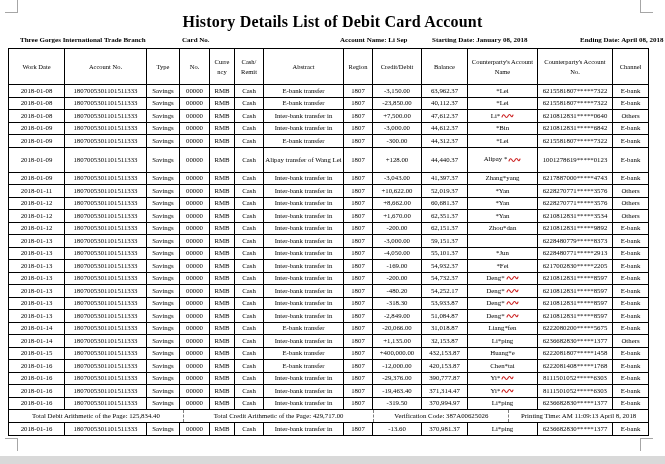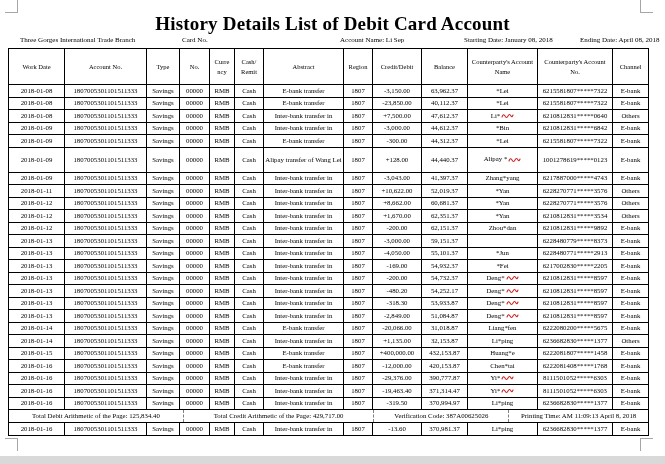--- a/index.html
+++ b/index.html
@@ -7,29 +7,29 @@
               font-family:"Liberation Serif", serif; }
   .page { position:relative; width:665px; height:464px; background:#fff; }
 
   .crop { position:absolute; width:13px; height:13px; }
   .crop.tl { left:5px;  top:0;    border-right:1px solid #a6a6a6; border-bottom:1px solid #a6a6a6; }
   .crop.tr { left:640px; top:0;   border-left:1px solid #a6a6a6;  border-bottom:1px solid #a6a6a6; }
   .crop.bl { left:5px;  top:438px; border-right:1px solid #a6a6a6; border-top:1px solid #a6a6a6; }
   .crop.br { left:640px; top:438px; border-left:1px solid #a6a6a6; border-top:1px solid #a6a6a6; }
 
   .title { position:absolute; top:13px; left:0; width:665px; text-align:center;
-           font-size:19px; font-weight:bold; color:#000; letter-spacing:0.2px; }
+           font-size:16px; font-weight:bold; color:#000; letter-spacing:0.2px; }
 
   .meta { position:absolute; top:36px; left:0; width:665px; height:11px;
-          font-size:7px; font-weight:normal; color:#000; }
+          font-size:7px; font-weight:bold; color:#000; }
   .meta span { position:absolute; white-space:nowrap; }
   .m-branch { left:20px; }
   .m-card   { left:182px; }
   .m-name   { left:340px; }
-  .m-start  { left:432px;margin-left:32px; }
+  .m-start  { left:432px; }
   .m-end    { left:580px; }
 
   table.stmt { position:absolute; left:8px; top:48px; width:640px;
                border-collapse:collapse; table-layout:fixed;
                border:1.5px solid #000; }
   .stmt th { border:1px solid #000; font-size:6.5px; font-weight:normal; color:#000;
              text-align:center; vertical-align:middle; height:36px; padding:0 1px;
              line-height:1.5; overflow:hidden; }
   .stmt td { border:1px solid #000; font-size:6.8px; color:#000; text-align:center;
              vertical-align:middle; height:12.5px; padding:0 1px; line-height:1.15;

